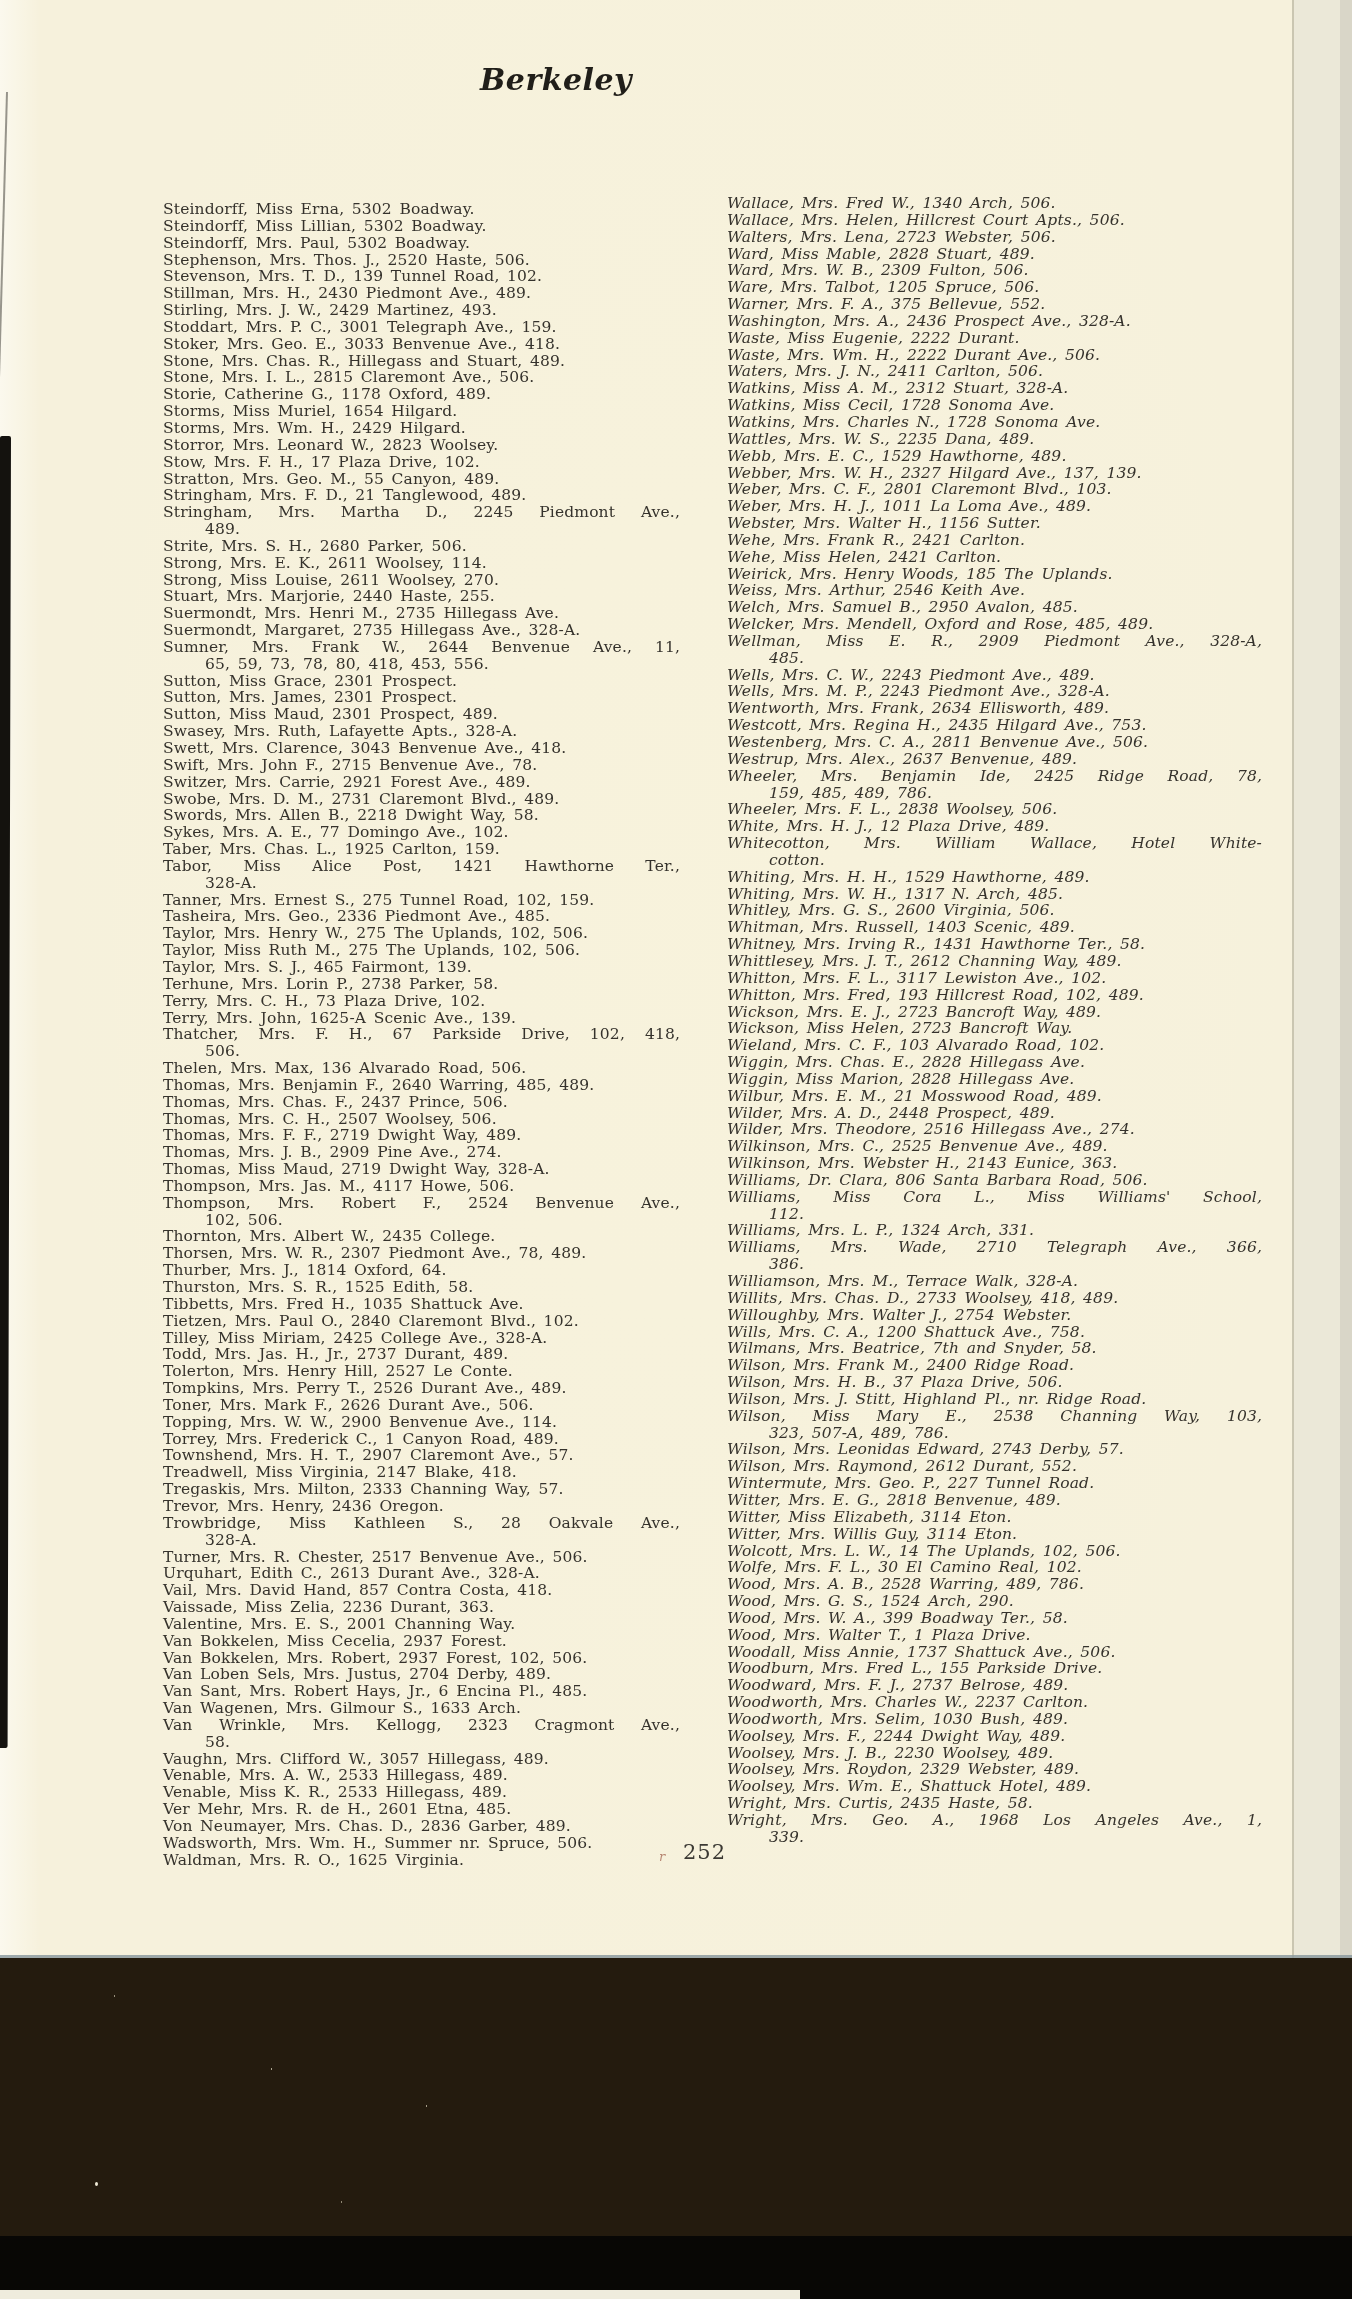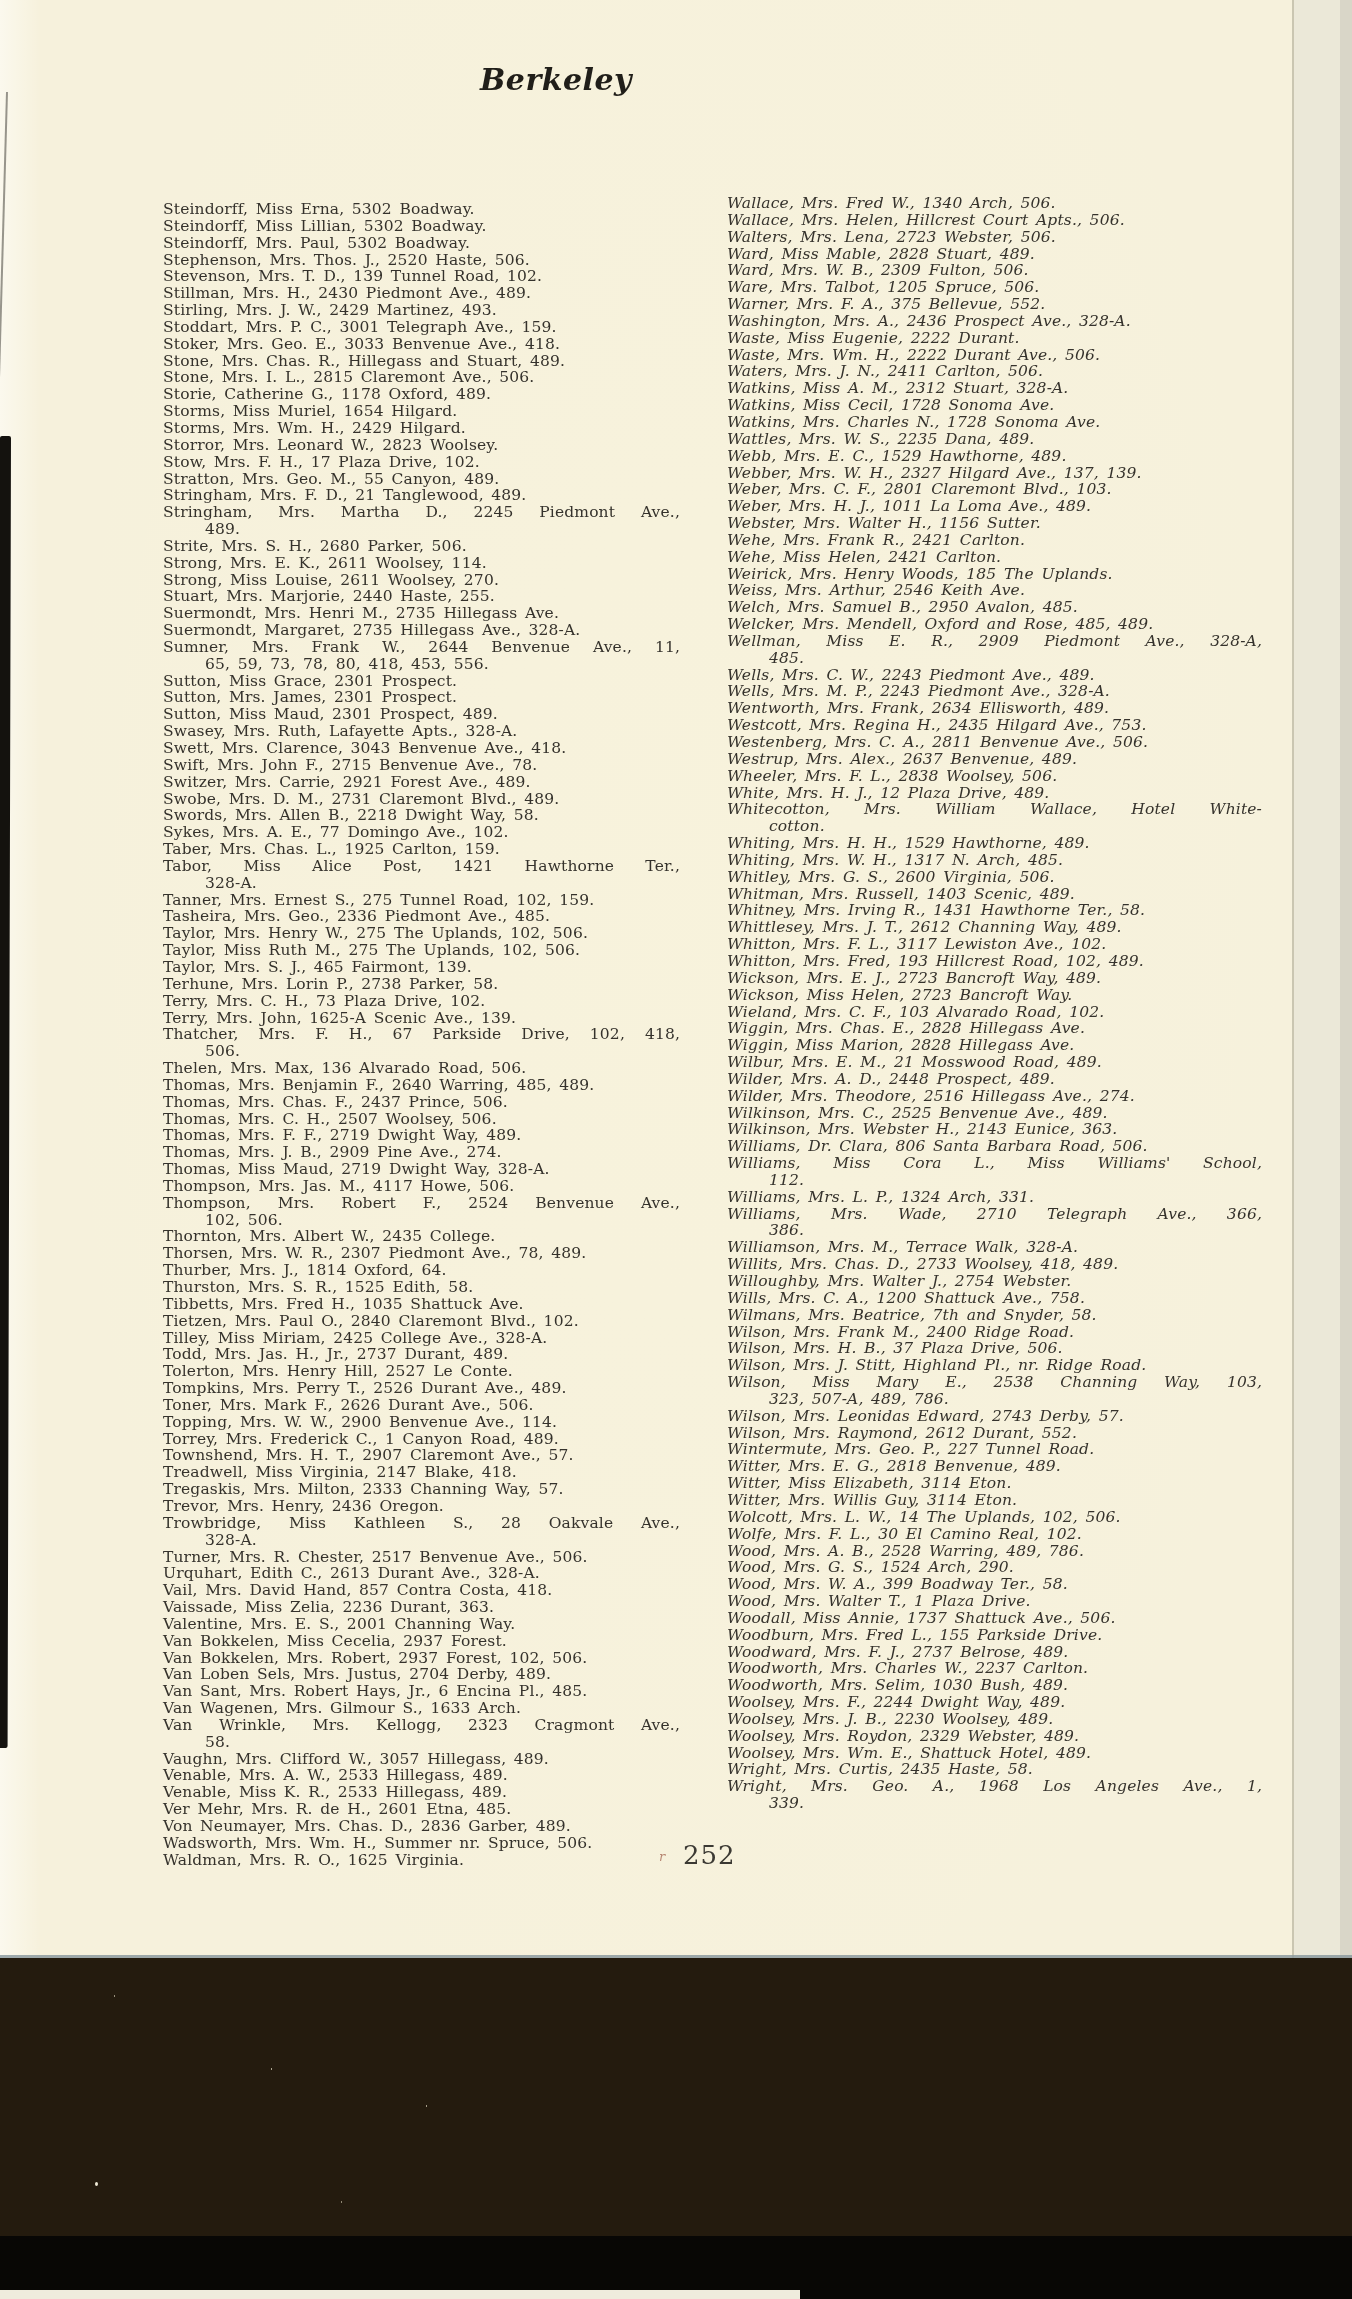--- a/index.html
+++ b/index.html
@@ -32,21 +32,21 @@
 
   
   .col{position:absolute;font-size:15.5px;line-height:16.85px;letter-spacing:.15px;word-spacing:2.5px;margin-top:32px;}
   .col-left{left:163px;top:169px;width:517px;}
   .col-right{left:727px;top:163px;width:535px;font-style:italic;}
   .entry .line{white-space:nowrap;}
   .entry .first.justify{white-space:normal;text-align:justify;text-align-last:justify;}
   .entry .cont{padding-left:42px;}
 
   
-  .page-number{position:absolute;left:683px;top:1840px;font-size:26px;color:#3b3933;letter-spacing:1px;}
+  .page-number{position:absolute;left:683px;top:1840px;font-size:21px;color:#3b3933;letter-spacing:1px;}
   .footer-mark{position:absolute;left:659px;top:1849px;font-size:13px;font-style:italic;color:rgba(150,80,60,.65);}
 
   
   .band-divider{position:absolute;left:0;top:1955px;width:1352px;height:4px;background:#87969c;opacity:.8;}
   .band-brown{position:absolute;left:0;top:1958px;width:1352px;height:278px;background:var(--band_brown,#241b0e);}
   .band-black{position:absolute;left:0;top:2236px;width:1352px;height:63px;background:var(--band_black,#080705);}
   .bottom-strip-light{position:absolute;left:0;top:2290px;width:800px;height:9px;background:#efecdd;}
   .dust{position:absolute;left:95px;top:2182px;width:3px;height:4px;border-radius:50%;background:#efead6;
     box-shadow:175px -115px 0 -1px #d8d2ba, 330px -78px 0 -1px #cfc9b2, 18px -188px 0 -1px #bfb9a2, 245px 18px 0 -1px #b5ae96;}
 </style>
@@ -445,20 +445,24 @@
       <div class="entry">
         <div class="line first">Westcott, Mrs. Regina H., 2435 Hilgard Ave., 753.</div>
       </div>
       <div class="entry">
         <div class="line first">Westenberg, Mrs. C. A., 2811 Benvenue Ave., 506.</div>
       </div>
       <div class="entry">
         <div class="line first">Westrup, Mrs. Alex., 2637 Benvenue, 489.</div>
       </div>
       <div class="entry">
+        <div class="line first justify">Wheeler, Mrs. Benjamin Ide, 2425 Ridge Road, 78,</div>
+        <div class="line cont">159, 485, 489, 786.</div>
+      </div>
+      <div class="entry">
         <div class="line first">Wheeler, Mrs. F. L., 2838 Woolsey, 506.</div>
       </div>
       <div class="entry">
         <div class="line first">White, Mrs. H. J., 12 Plaza Drive, 489.</div>
       </div>
       <div class="entry">
         <div class="line first justify">Whitecotton, Mrs. William Wallace, Hotel White-</div>
         <div class="line cont">cotton.</div>
       </div>
       <div class="entry">

